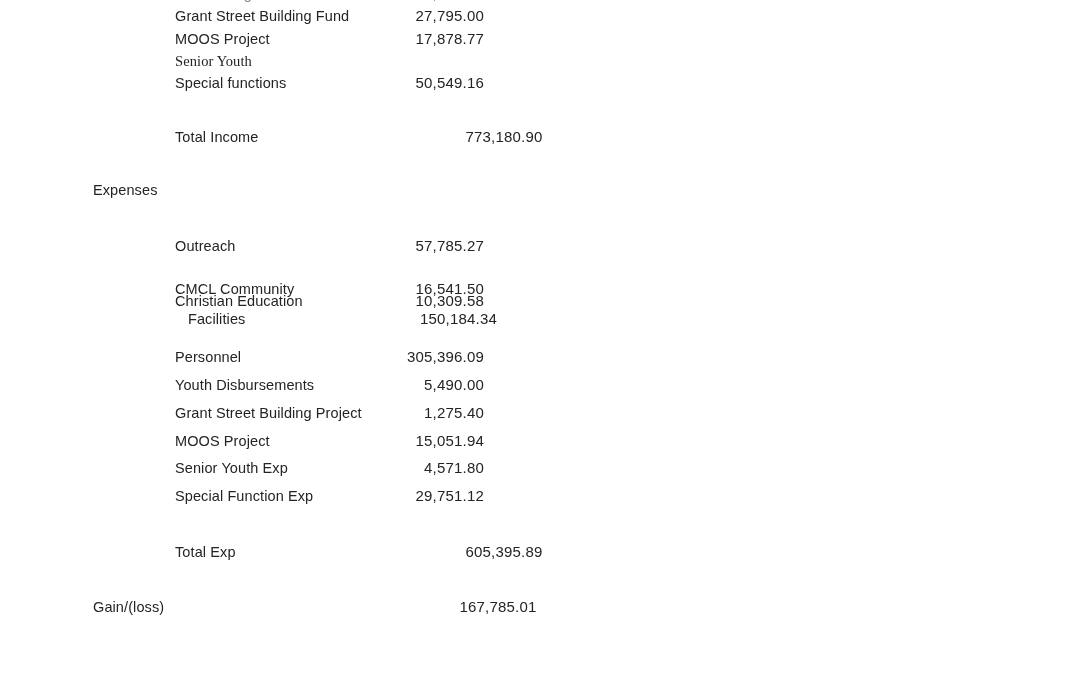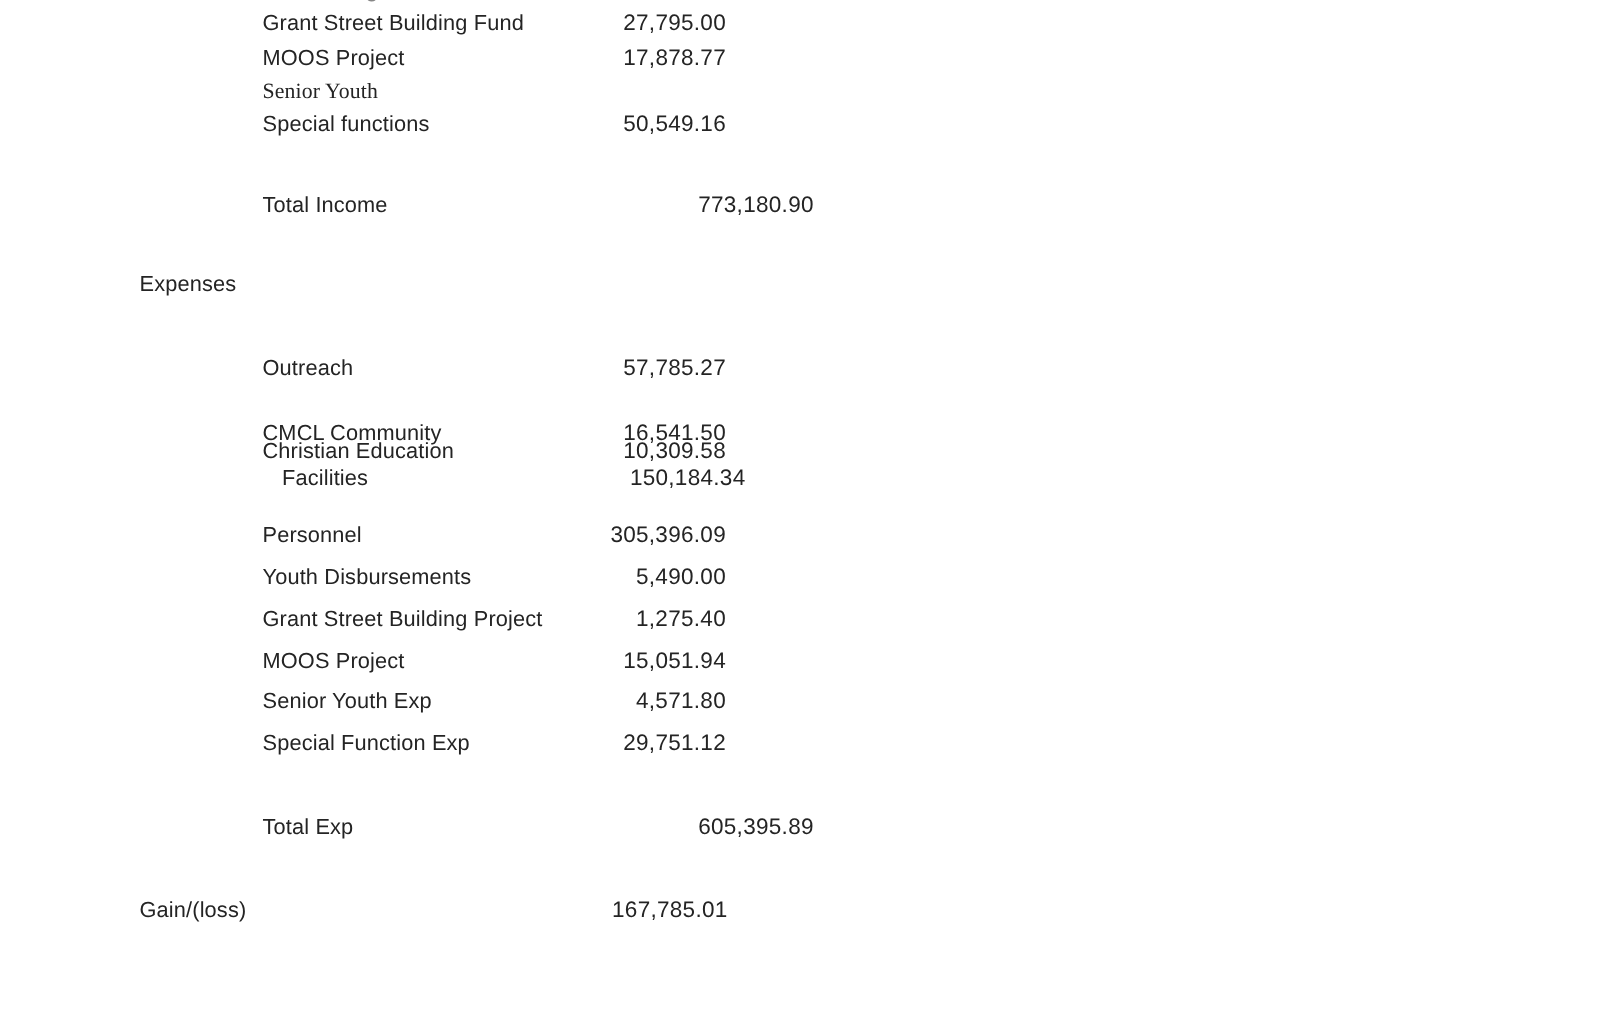--- a/index.html
+++ b/index.html
@@ -66,21 +66,21 @@
     text-align: center;
     font-size: 15px;
     letter-spacing: 0.2px;
   }
 
   
   .amount-gain {
     position: absolute;
     left: 408px;
     width: 180px;
-    text-align: left;
+    text-align: center;
     font-size: 15px;
     letter-spacing: 0.2px;
   }
 
   
   .row-clipped {
     top: -17px;
     opacity: 0.55;
   }
 

